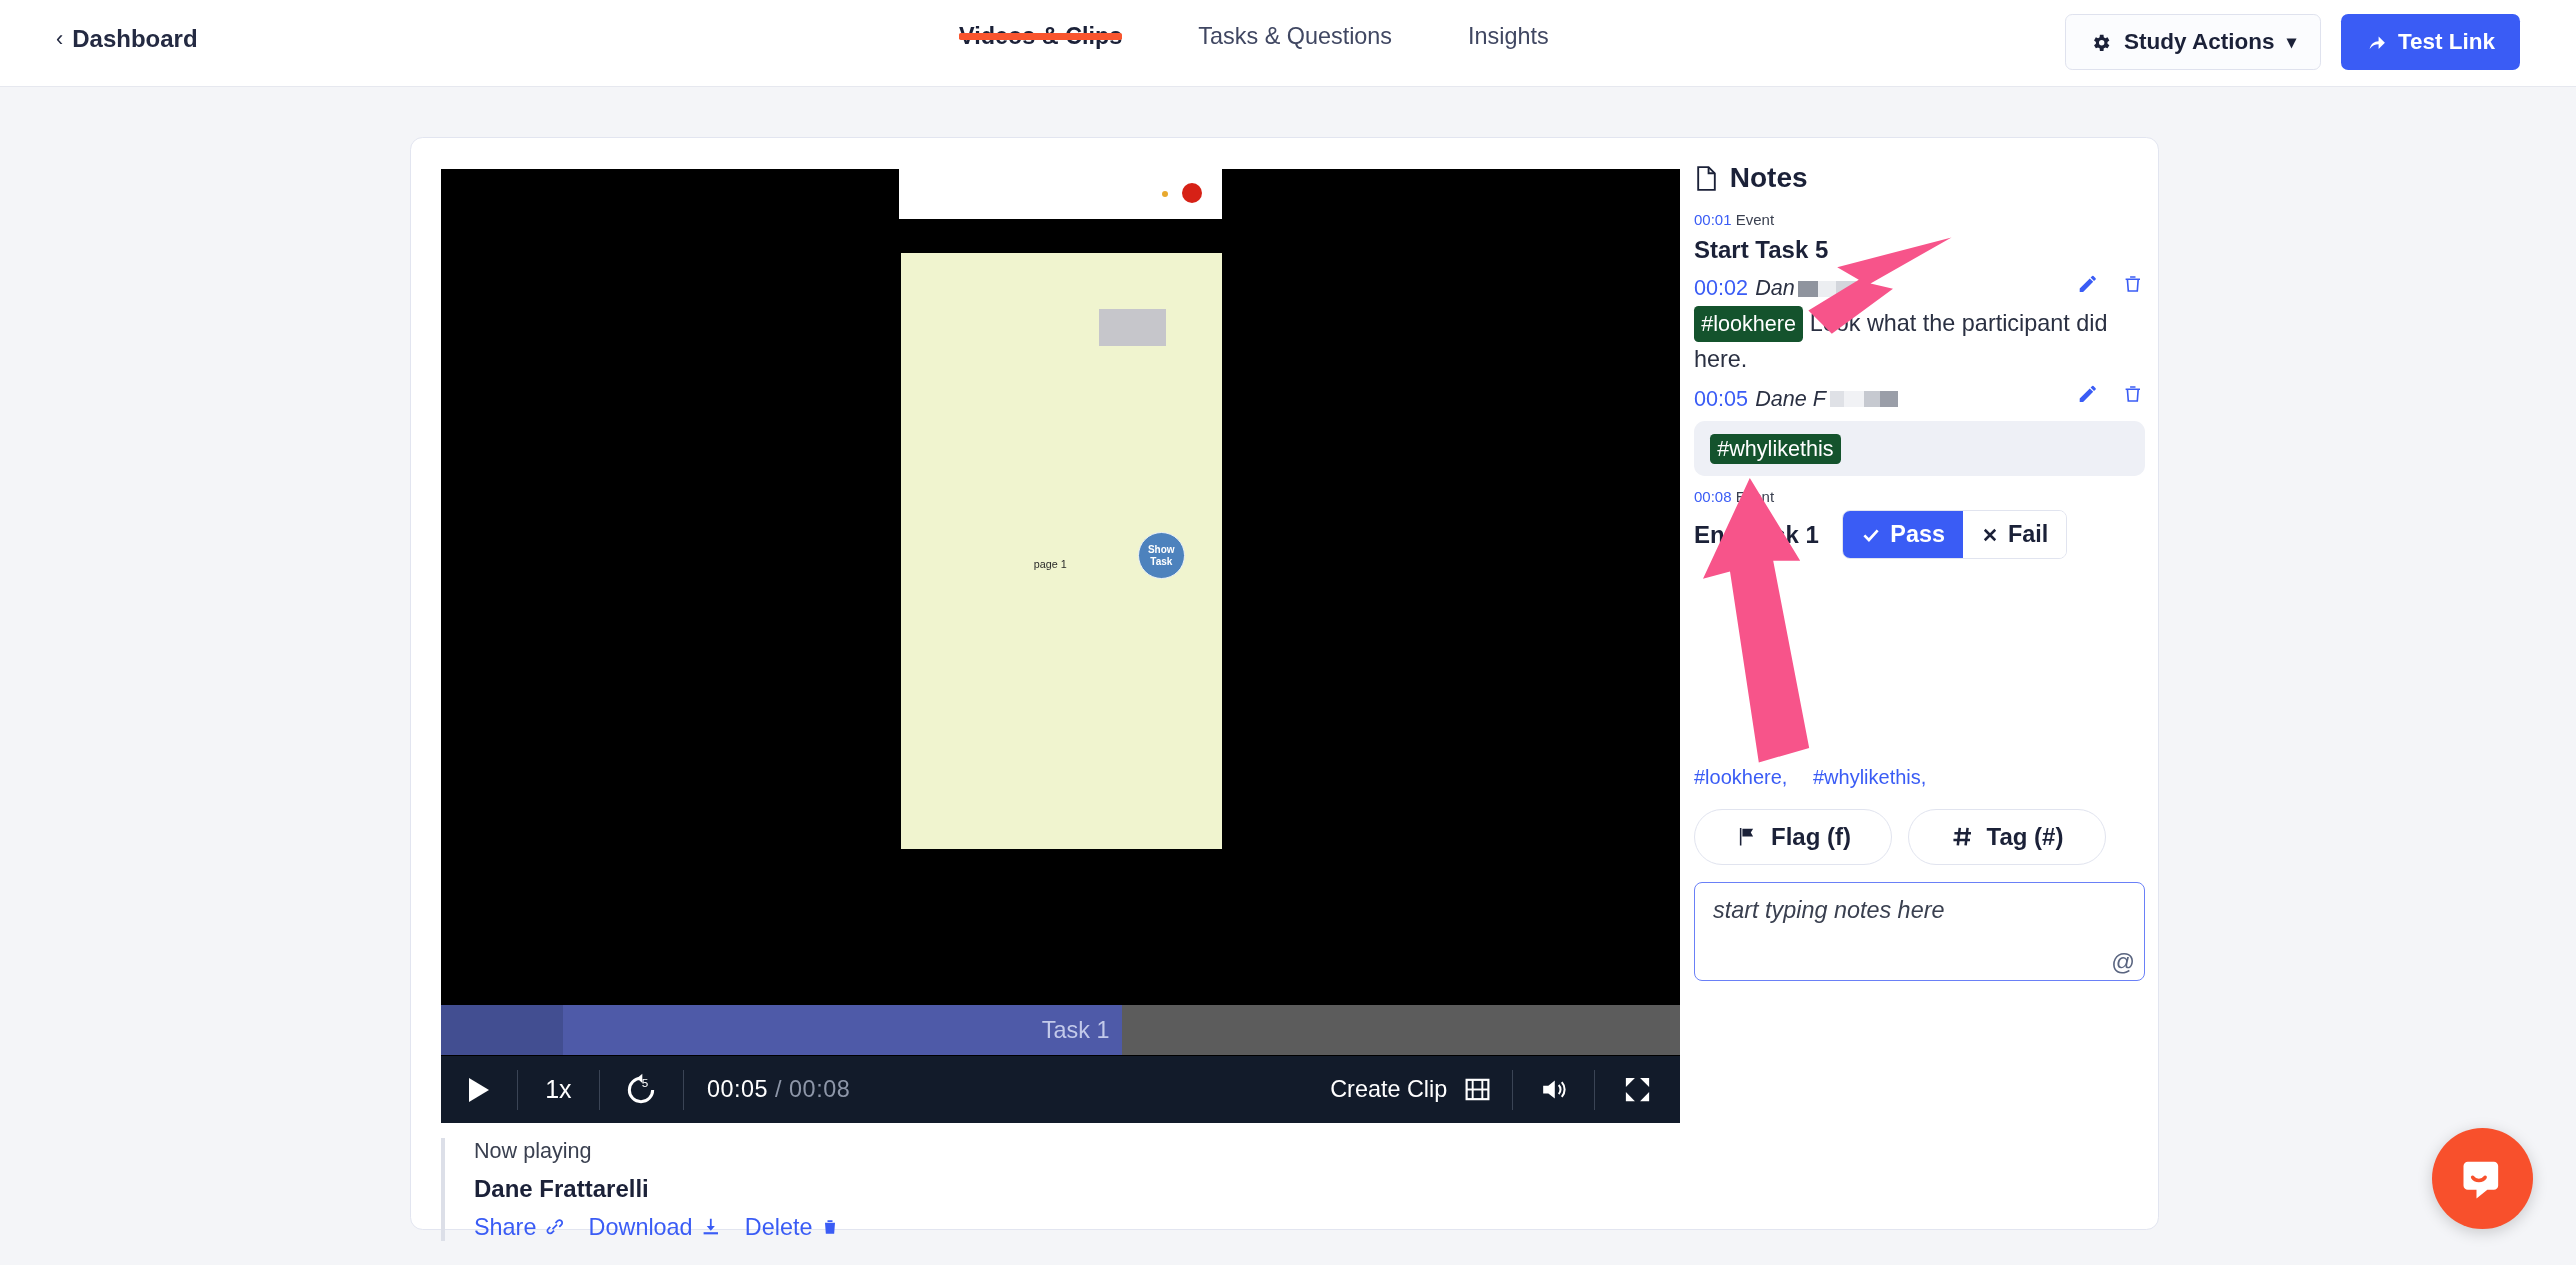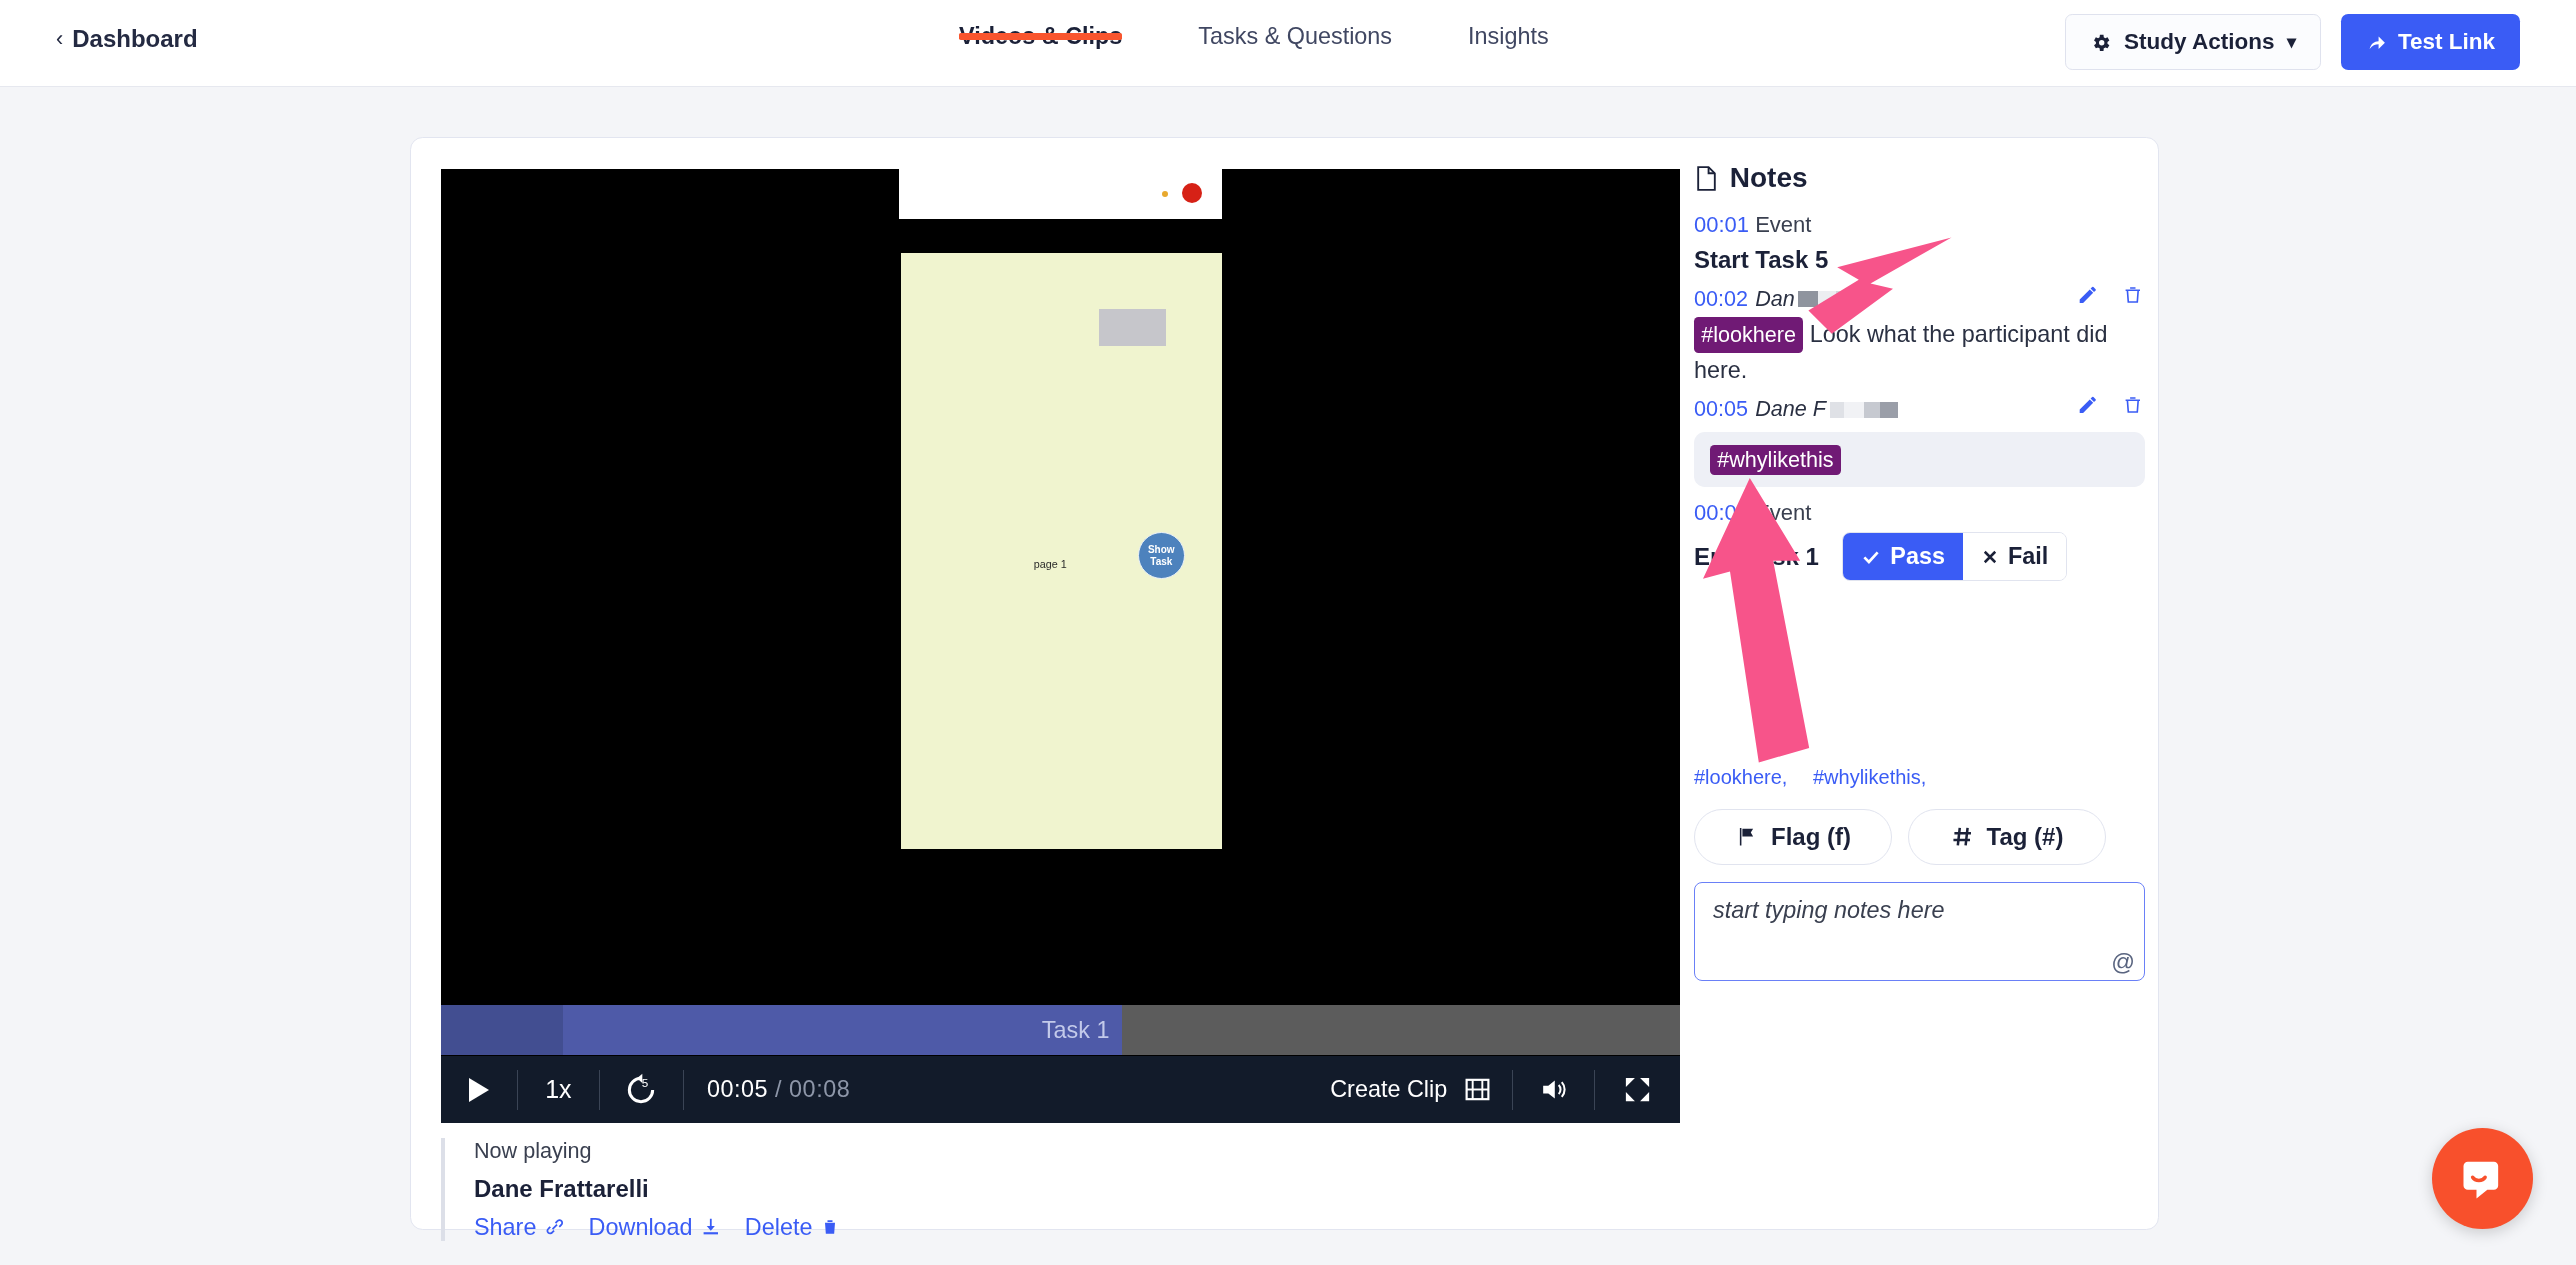--- a/index.html
+++ b/index.html
@@ -176,41 +176,41 @@
   .notes {
     position: absolute; left: 1694px; top: 162px;
     width: 451px;
   }
   .notes-head {
     display: flex; align-items: center; gap: 10.8px;
     font-size: 28px; font-weight: bold; color: #1b2138;
     margin-bottom: 14.4px;
   }
   .note-block { position: relative; margin-bottom: 3.6px; }
-  .note-meta { font-size: 22px; color: #3a4050; line-height: 1.55; }
+  .note-meta { font-size: 15px; color: #3a4050; line-height: 1.55; }
   .ts { color: #3a5cf5; }
   .note-title { font-size: 24px; font-weight: bold; color: #1b2138; line-height: 1.5; }
   .note-author-row {
     display: flex; align-items: center; position: relative;
     font-size: 21.6px; line-height: 1.6;
   }
   .author-name { font-style: italic; color: #2a3042; margin-left: 7.2px; }
   .redact { display: inline-flex; height: 16px; margin-left: 3.6px; }
   .redact i { display: block; height: 16px; }
   .note-icons {
     position: absolute; right: 1.8px; top: 1.8px;
     display: flex; gap: 23.4px;
   }
   .ic { width: 21.6px; height: 21.6px; cursor: pointer; }
   .note-body {
     font-size: 23.4px; color: #2a3042; line-height: 1.52;
   }
   .tagchip {
     display: inline-block;
-    background: #701a75; color: #fff;
+    background: #14532d; color: #fff;
     border-radius: 4.5px; padding: 1.8px 7.2px;
     font-size: 21.6px;
   }
   .note-highlight {
     background: #eef0f6; border-radius: 10.8px;
     padding: 12.6px 16px; margin: 5.4px 0 9px 0;
   }
   .endtask-row {
     display: flex; align-items: center; gap: 23.4px; margin-top: 1.8px;
   }

